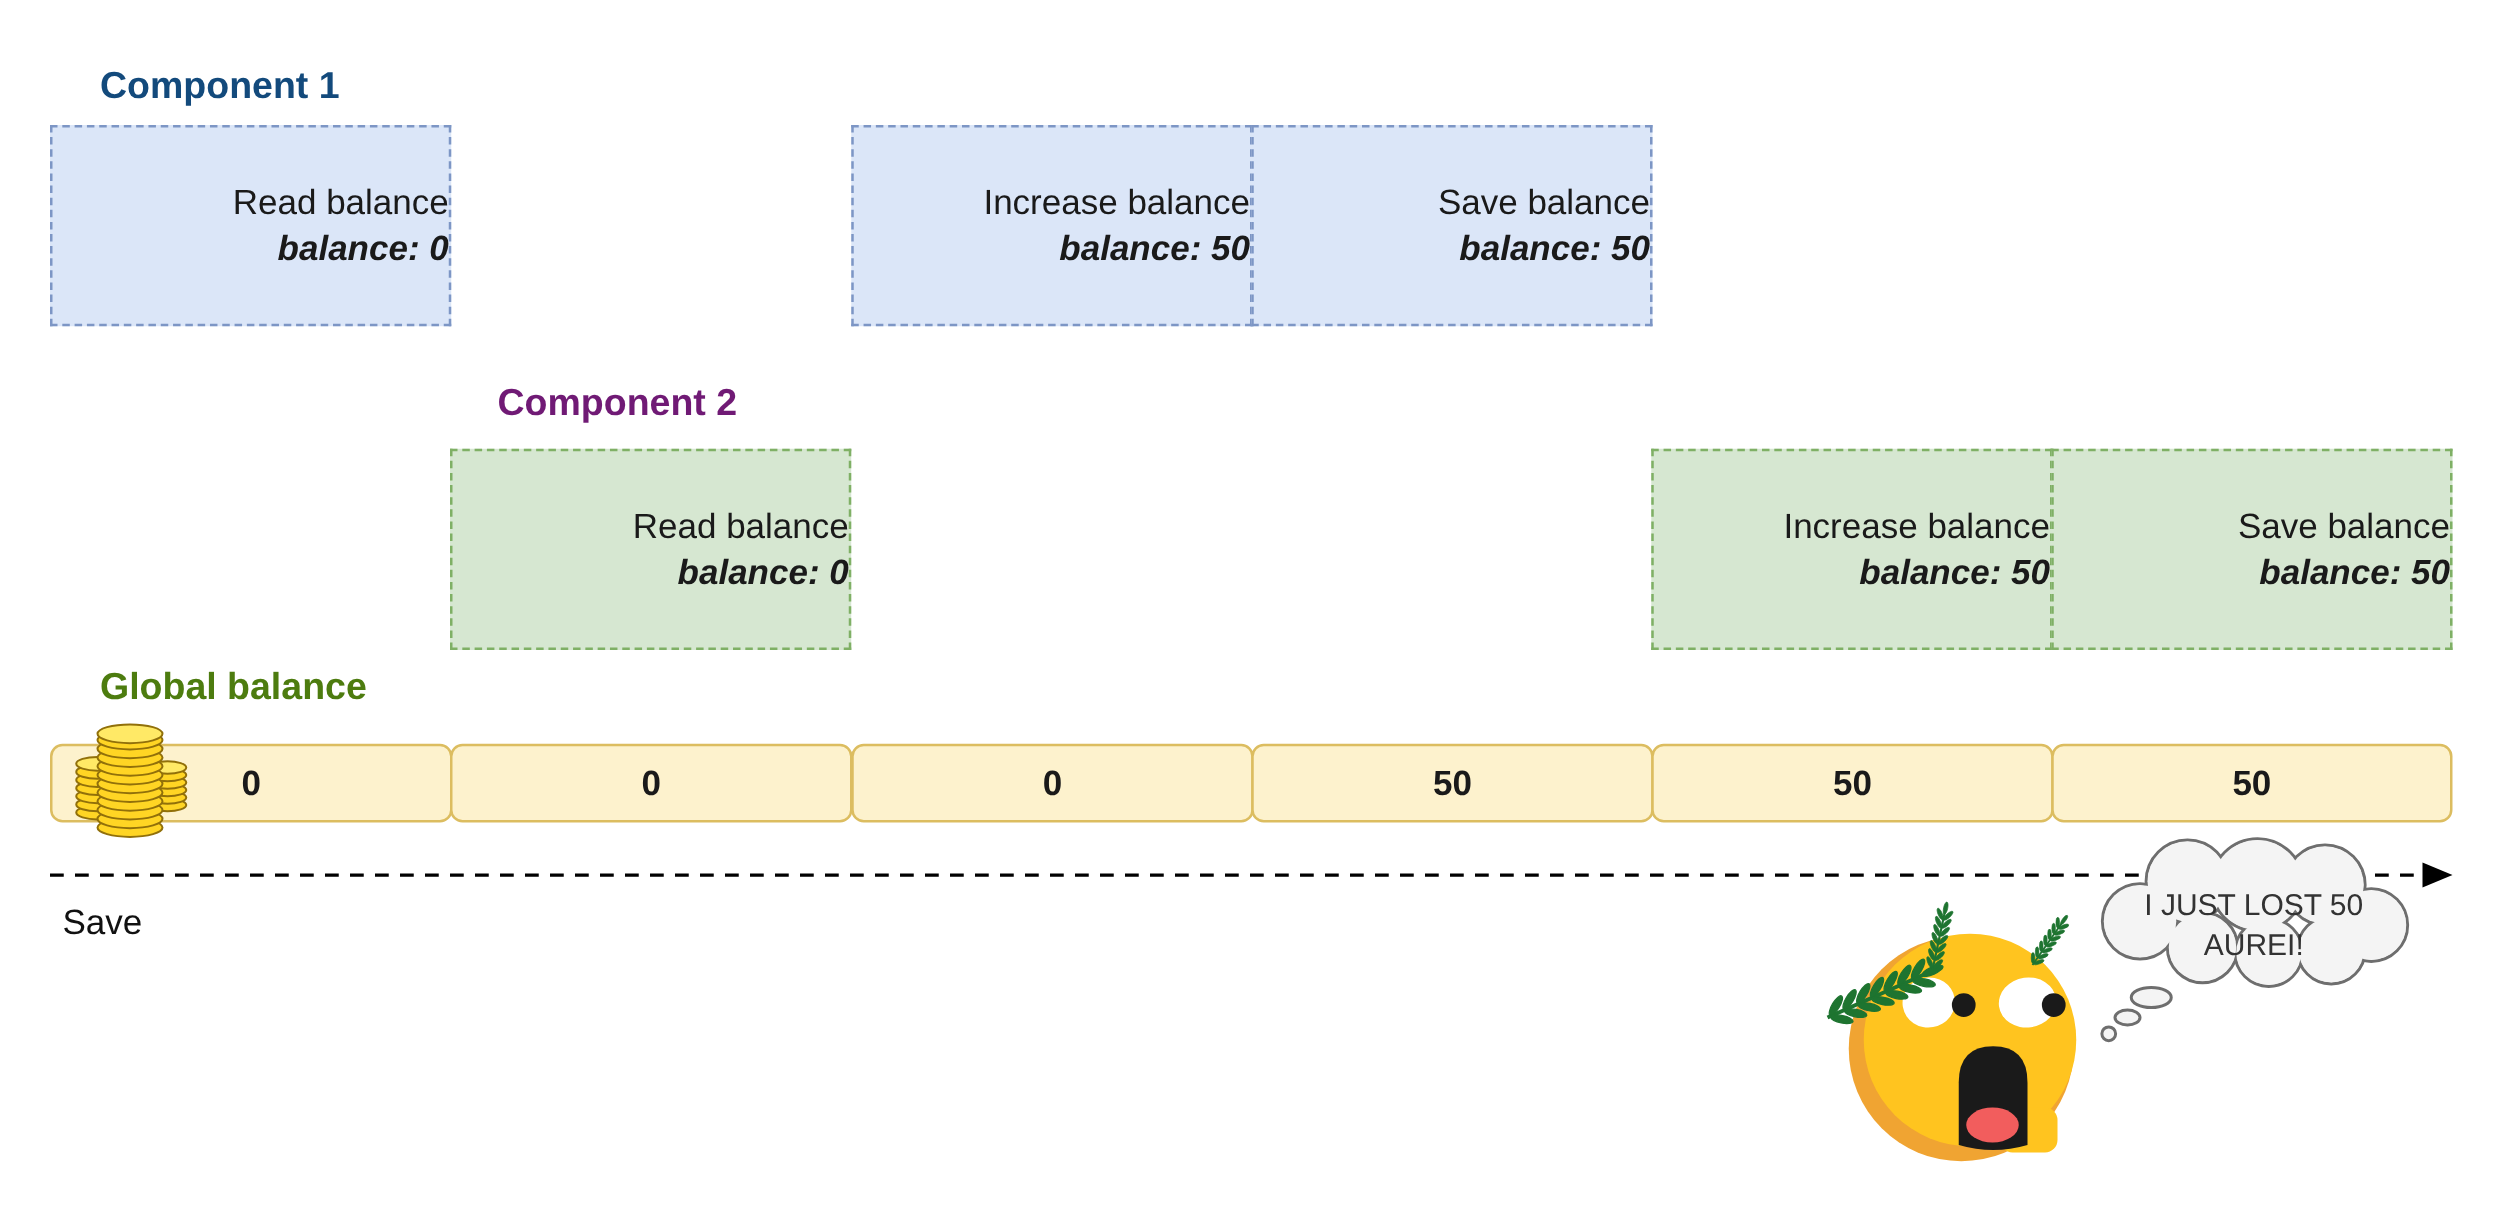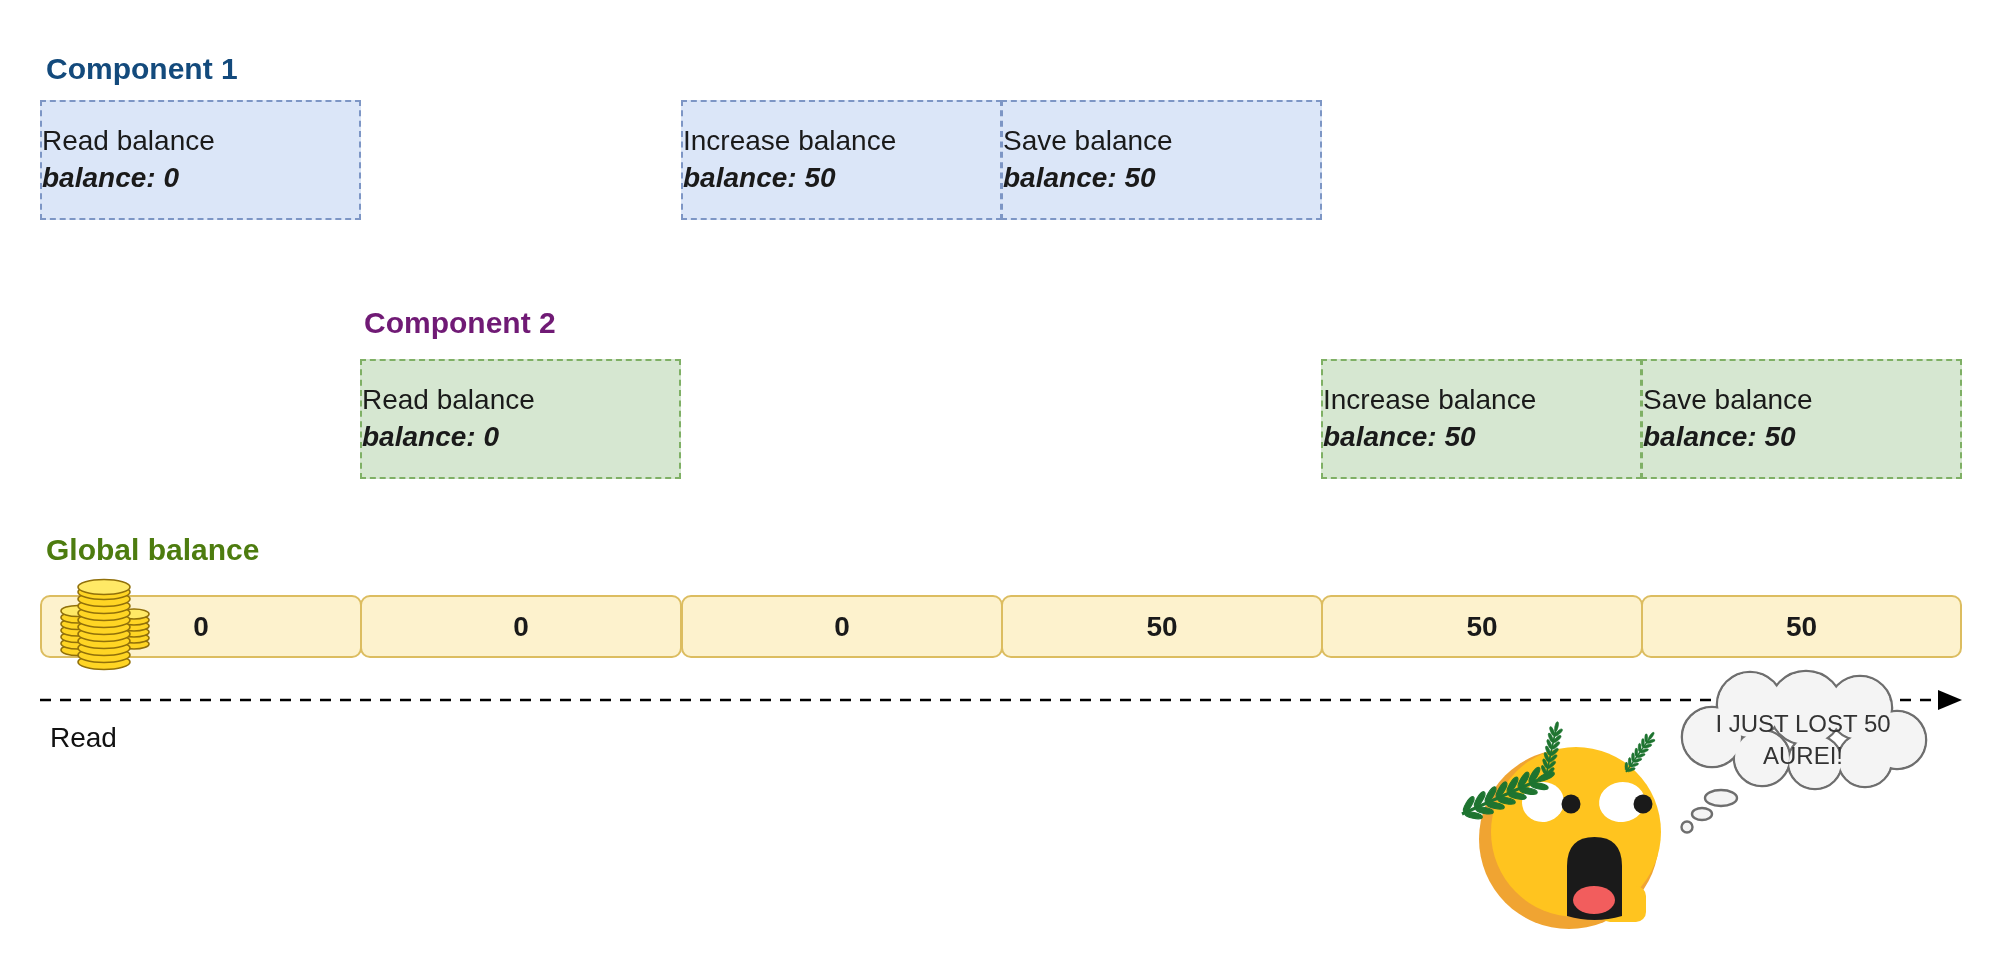--- a/index.html
+++ b/index.html
@@ -1,26 +1,26 @@
 <!DOCTYPE html>
 <html><head>
 <meta charset="utf-8">
 <style>
   html,body{margin:0;padding:0;background:#fff;}
   .stage{
     position:relative;width:2002px;height:968px;background:#ffffff;
     font-family:"Liberation Sans", sans-serif;overflow:hidden;color:#1a1a1a;
   }
-  .section-label{position:absolute;font-weight:bold;font-size:30px;line-height:1.1;white-space:nowrap;}
+  .section-label{position:absolute;font-weight:bold;font-size:30px;line-height:1.1;white-space:nowrap;margin-left:34px;}
   .label-c1{left:46px;top:52px;color:#134a7c;}
   .label-c2{left:364px;top:306px;color:#701a75;}
   .label-gb{left:46px;top:533px;color:#4d7c0f;}
   .box{
-    position:absolute;box-sizing:border-box;width:321px;height:120px;
-    display:flex;flex-direction:column;justify-content:center;align-items:flex-start;
+    position:absolute;box-sizing:border-box;width:321px;height:161px;
+    display:flex;flex-direction:column;justify-content:center;align-items:flex-end;
     gap:6px;border:2px dashed;text-align:center;
   }
   .box .action{font-size:28px;line-height:1.1;}
   .box .state{font-size:28px;font-weight:bold;line-height:1.1;font-style:italic;}
   .box.blue{background:#dbe6f8;border-color:#7d96c5;}
   .box.green{background:#d6e7d1;border-color:#7fb065;}
   .seg{
     position:absolute;top:595px;height:63px;width:322px;box-sizing:border-box;
     background:#fdf2cd;border:2px solid #dcbd60;border-radius:10px;
     display:flex;align-items:center;justify-content:center;
@@ -120,21 +120,21 @@
         <ellipse cx="48" cy="16" rx="26" ry="7.5"></ellipse>
           <ellipse cx="48" cy="11" rx="26" ry="7.5" fill="#ffe966"></ellipse>
       </g>
     </g>
   </svg>
 
   <svg class="svg-abs z1" style="left:40px;top:686px" width="1925" height="28" viewBox="0 0 1925 28">
     <line x1="0" y1="14" x2="1900" y2="14" stroke="#000" stroke-width="2.6" stroke-dasharray="11 9"></line>
     <polygon points="1898,4 1922,14 1898,24" fill="#000"></polygon>
   </svg>
-  <div class="time-label">Read</div>
+  <div class="time-label">Save</div>
 
   <svg class="svg-abs z1" style="left:1450px;top:710px" width="240" height="245" viewBox="0 0 240 245">
     <defs>
       <clipPath id="mouthClip">
         <path d="M 117 206 L 117 156 Q 117 127 144.5 127 Q 172 127 172 156 L 172 206 Q 144.5 214 117 206 Z"></path>
       </clipPath>
       <g id="sprig" stroke="#1e7430" fill="#1e7430">
         <line x1="0" y1="0" x2="92" y2="0" stroke-width="3.2"></line>
         <ellipse cx="10" cy="-6" rx="9" ry="3" transform="rotate(-35 10 -6)"></ellipse>
         <ellipse cx="10" cy="6" rx="9" ry="3" transform="rotate(35 10 6)"></ellipse>

